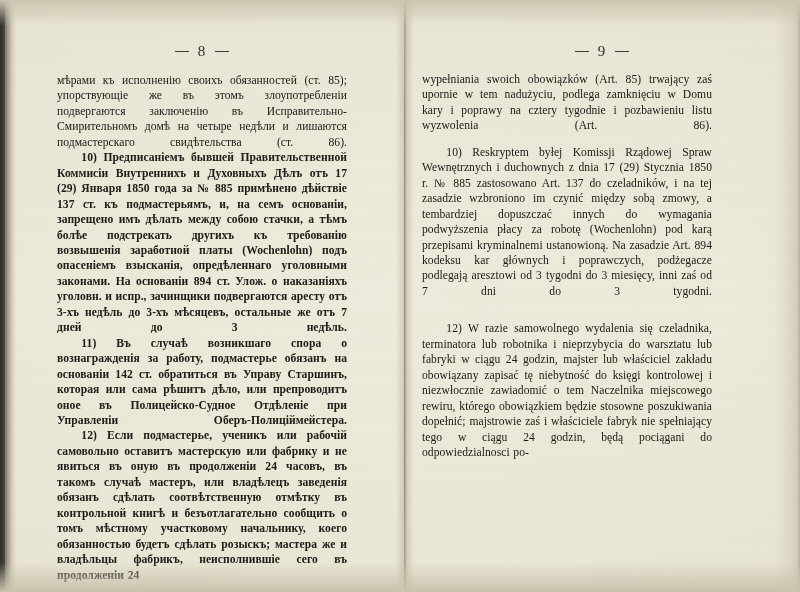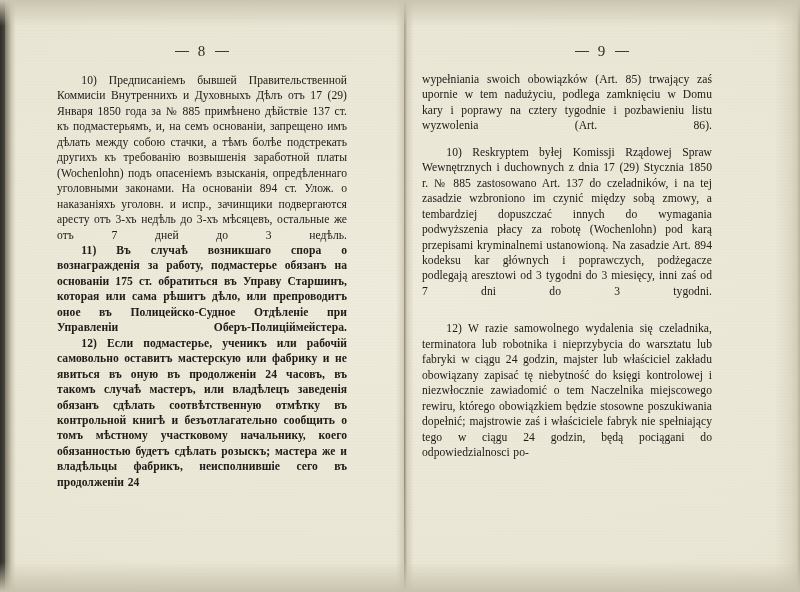--- a/index.html
+++ b/index.html
@@ -67,22 +67,23 @@
 </head>
 <body>
 
 <div id="spread">
 
   <div id="page-left" class="page">
     <div class="folio">
       <span class="dash"></span><span class="num">8</span><span class="dash"></span>
     </div>
     <div class="col" id="col-left">
+      <p class="para">мѣрами къ исполненію своихъ обязанностей (ст. 85); упорствующіе же въ этомъ злоупотребленіи подвергаются заключенію въ Исправительно-Смирительномъ домѣ на четыре недѣли и лишаются подмастерскаго свидѣтельства (ст. 86).</p>
       <p class="para indent">10) Предписаніемъ бывшей Правительственной Коммисіи Внутреннихъ и Духовныхъ Дѣлъ отъ 17 (29) Января 1850 года за № 885 примѣнено дѣйствіе 137 ст. къ подмастерьямъ, и, на семъ основаніи, запрещено имъ дѣлать между собою стачки, а тѣмъ болѣе подстрекать другихъ къ требованію возвышенія заработной платы (Wochenlohn) подъ опасеніемъ взысканія, опредѣленнаго уголовными законами. На основаніи 894 ст. Улож. о наказаніяхъ уголовн. и испр., зачинщики подвергаются аресту отъ 3-хъ недѣль до 3-хъ мѣсяцевъ, остальные же отъ 7 дней до 3 недѣль.</p>
-      <p class="para indent">11) Въ случаѣ возникшаго спора о вознагражденія за работу, подмастерье обязанъ на основаніи 175 ст. обратиться въ Управу Старшинъ, которая или сама рѣшитъ дѣло, или препроводитъ оное въ Полицейско-Судное Отдѣленіе при Управленіи Оберъ-Полиціймейстера.</p>
+      <p class="para indent">11) Въ случаѣ возникшаго спора о вознагражденія за работу, подмастерье обязанъ на основаніи 142 ст. обратиться въ Управу Старшинъ, которая или сама рѣшитъ дѣло, или препроводитъ оное въ Полицейско-Судное Отдѣленіе при Управленіи Оберъ-Полиціймейстера.</p>
       <p class="para indent last">12) Если подмастерье, ученикъ или рабочій самовольно оставитъ мастерскую или фабрику и не явиться въ оную въ продолженіи 24 часовъ, въ такомъ случаѣ мастеръ, или владѣлецъ заведенія обязанъ сдѣлать соотвѣтственную отмѣтку въ контрольной книгѣ и безъотлагательно сообщить о томъ мѣстному участковому начальнику, коего обязанностью будетъ сдѣлать розыскъ; мастера же и владѣльцы фабрикъ, неисполнившіе сего въ продолженіи 24</p>
     </div>
   </div>
 
   <div id="page-right" class="page">
     <div class="folio">
       <span class="dash"></span><span class="num">9</span><span class="dash"></span>
     </div>
     <div class="col" id="col-right">
       <p class="para">wypełniania swoich obowiązków (Art. 85) trwający zaś upornie w tem nadużyciu, podlega zamknięciu w Domu kary i poprawy na cztery tygodnie i pozbawieniu listu wyzwolenia (Art. 86).</p>

